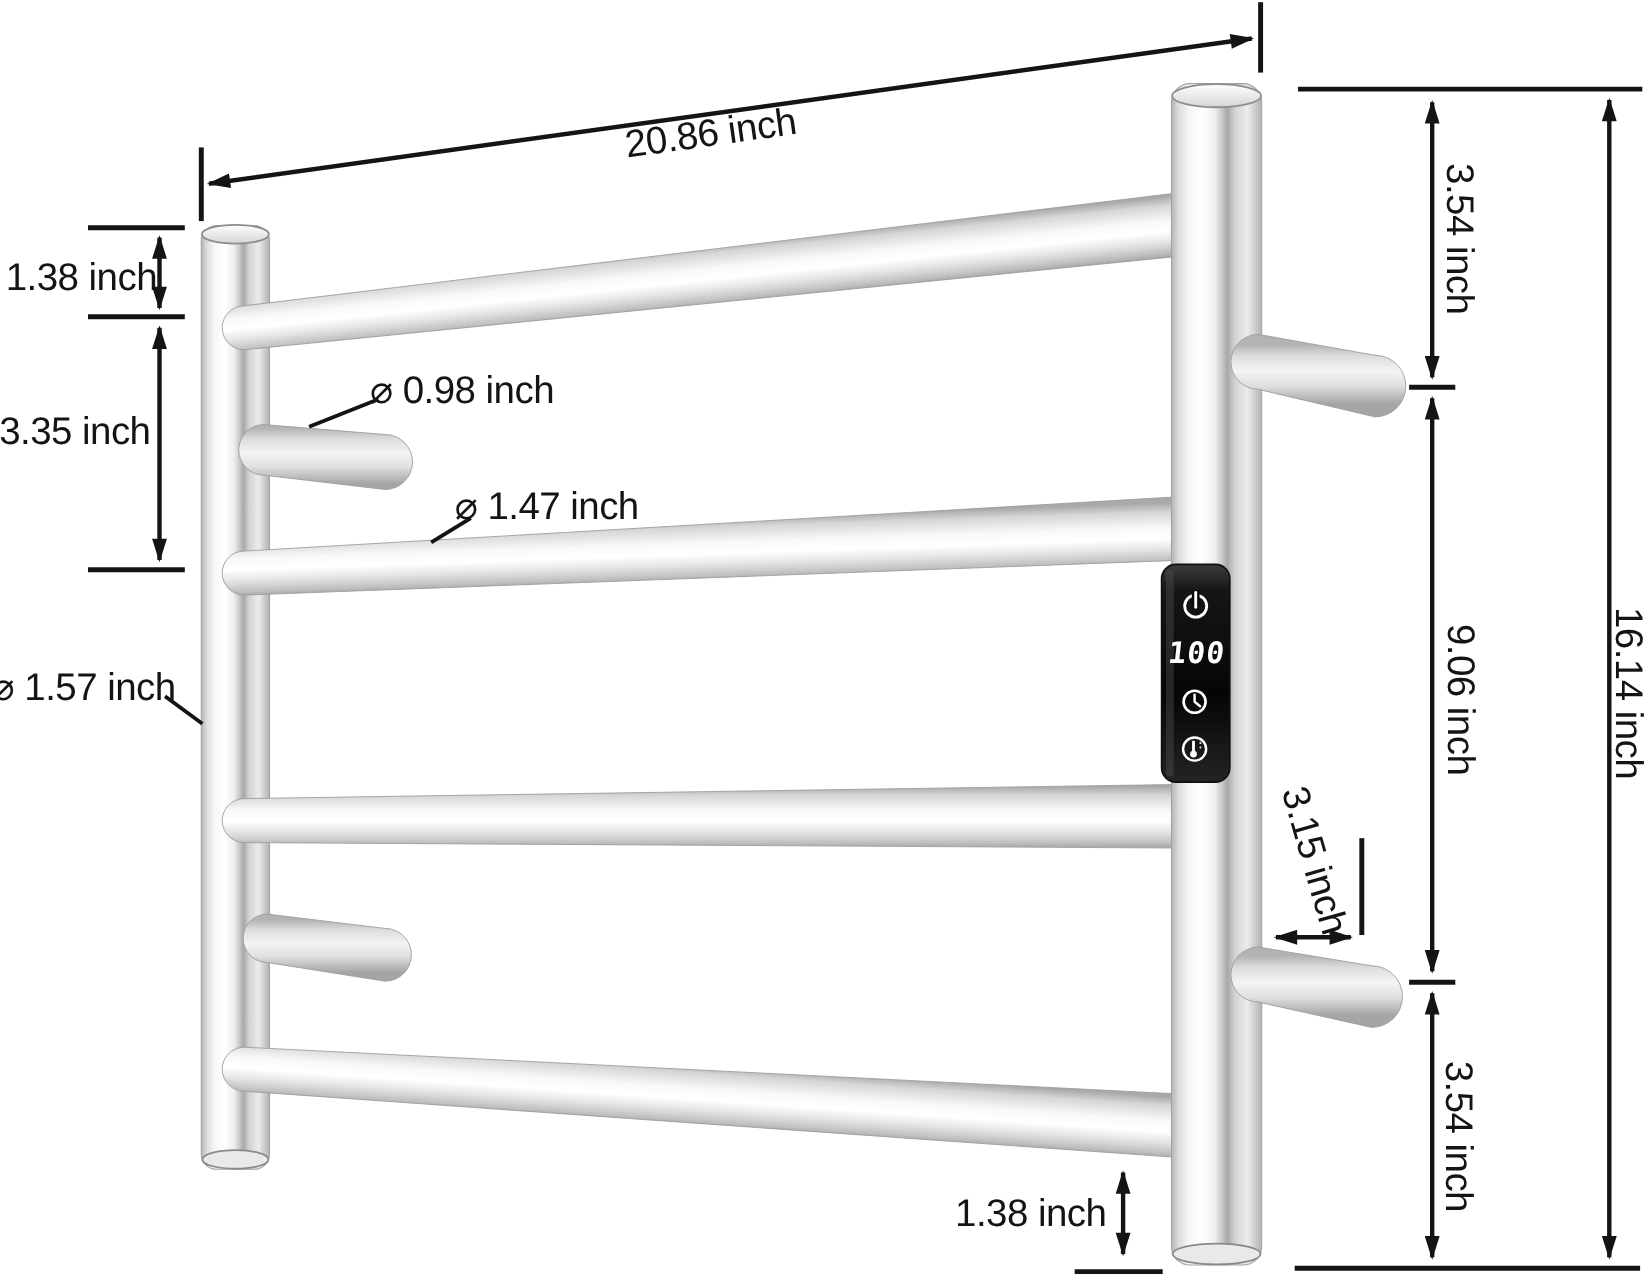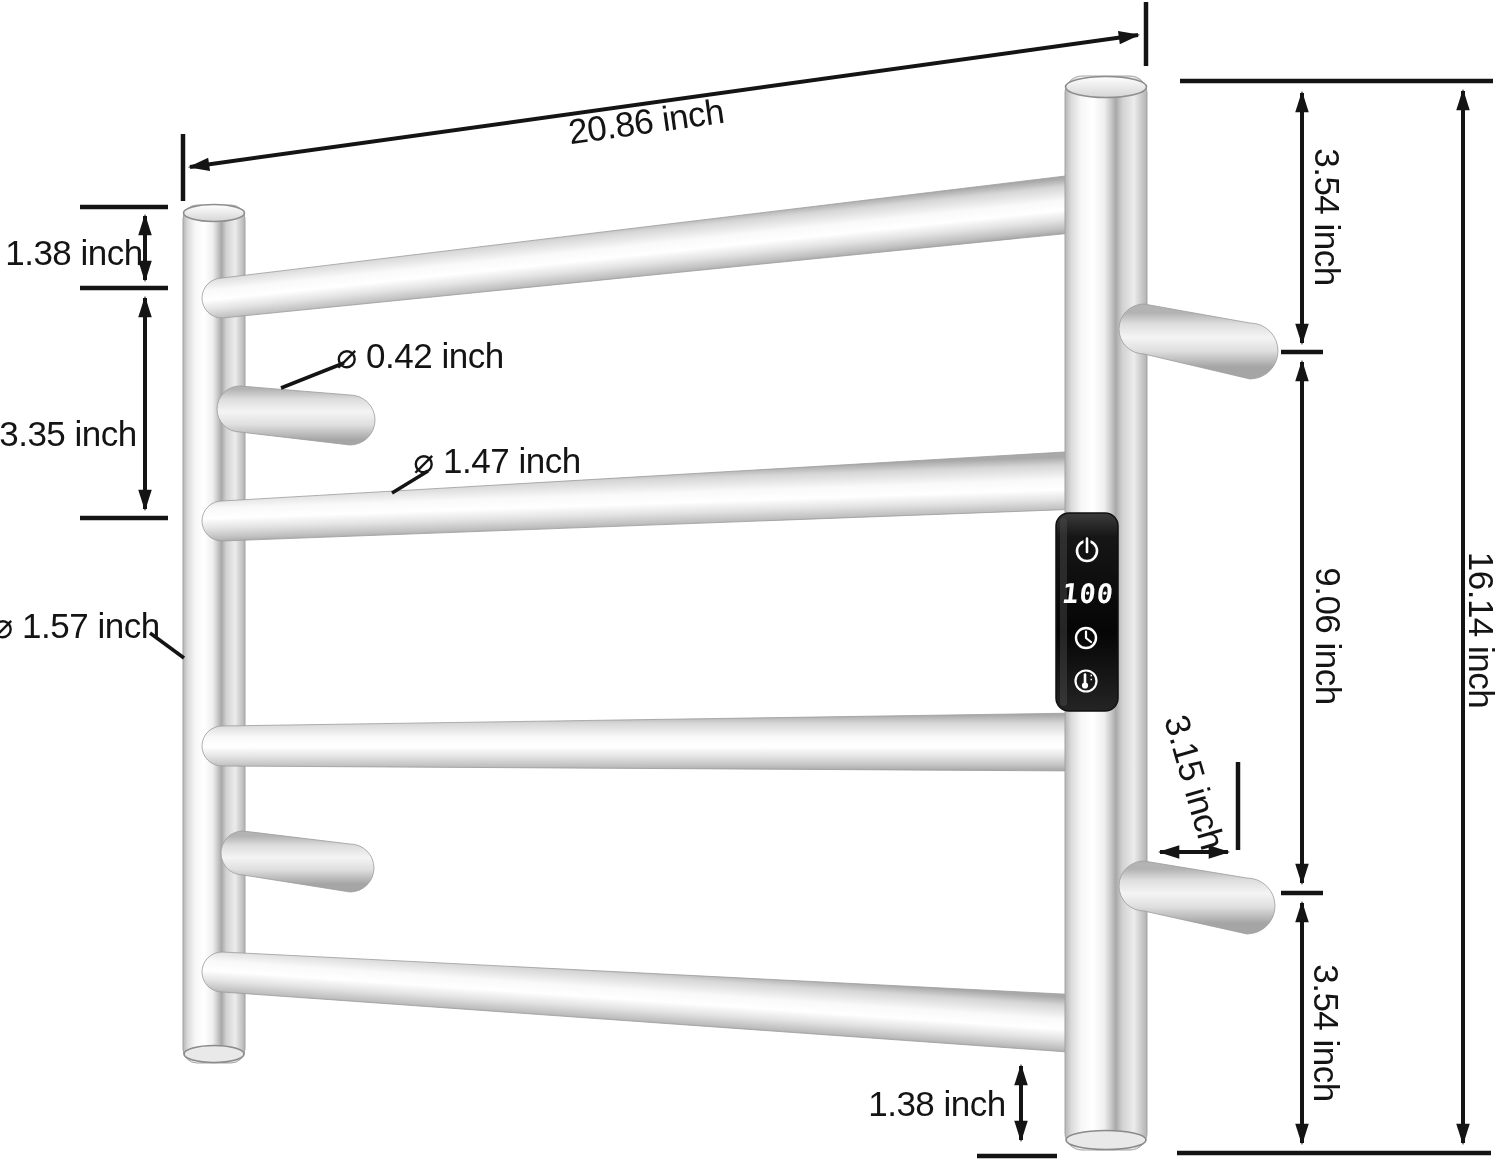--- a/index.html
+++ b/index.html
@@ -215,23 +215,23 @@
         <line x1="428" y1="471" x2="392" y2="493"></line>
         <line x1="150" y1="633" x2="184" y2="658"></line>
       </g>
     </g>
   </svg>
 
   <div class="dim-label rotm8" style="left:646px;top:121px;">20.86 inch</div>
 
   <div class="dim-label" style="left:74px;top:252px;">1.38 inch</div>
 
-  <div class="dim-label" style="left:68px;top:392px;margin-top:41px;">3.35 inch</div>
-
-  <div class="dim-label" style="left:420px;top:355px;">⌀ 0.42 inch</div>
+  <div class="dim-label" style="left:68px;top:392px;">3.35 inch</div>
+
+  <div class="dim-label" style="left:420px;top:355px;">⌀ 0.98 inch</div>
 
   <div class="dim-label" style="left:497px;top:460px;">⌀ 1.47 inch</div>
 
   <div class="dim-label" style="left:76px;top:625px;">⌀ 1.57 inch</div>
 
   <div class="dim-label rot90" style="left:1327px;top:217px;">3.54 inch</div>
 
   <div class="dim-label rot90" style="left:1328px;top:636px;">9.06 inch</div>
 
   <div class="dim-label rot90" style="left:1326px;top:1033px;">3.54 inch</div>

